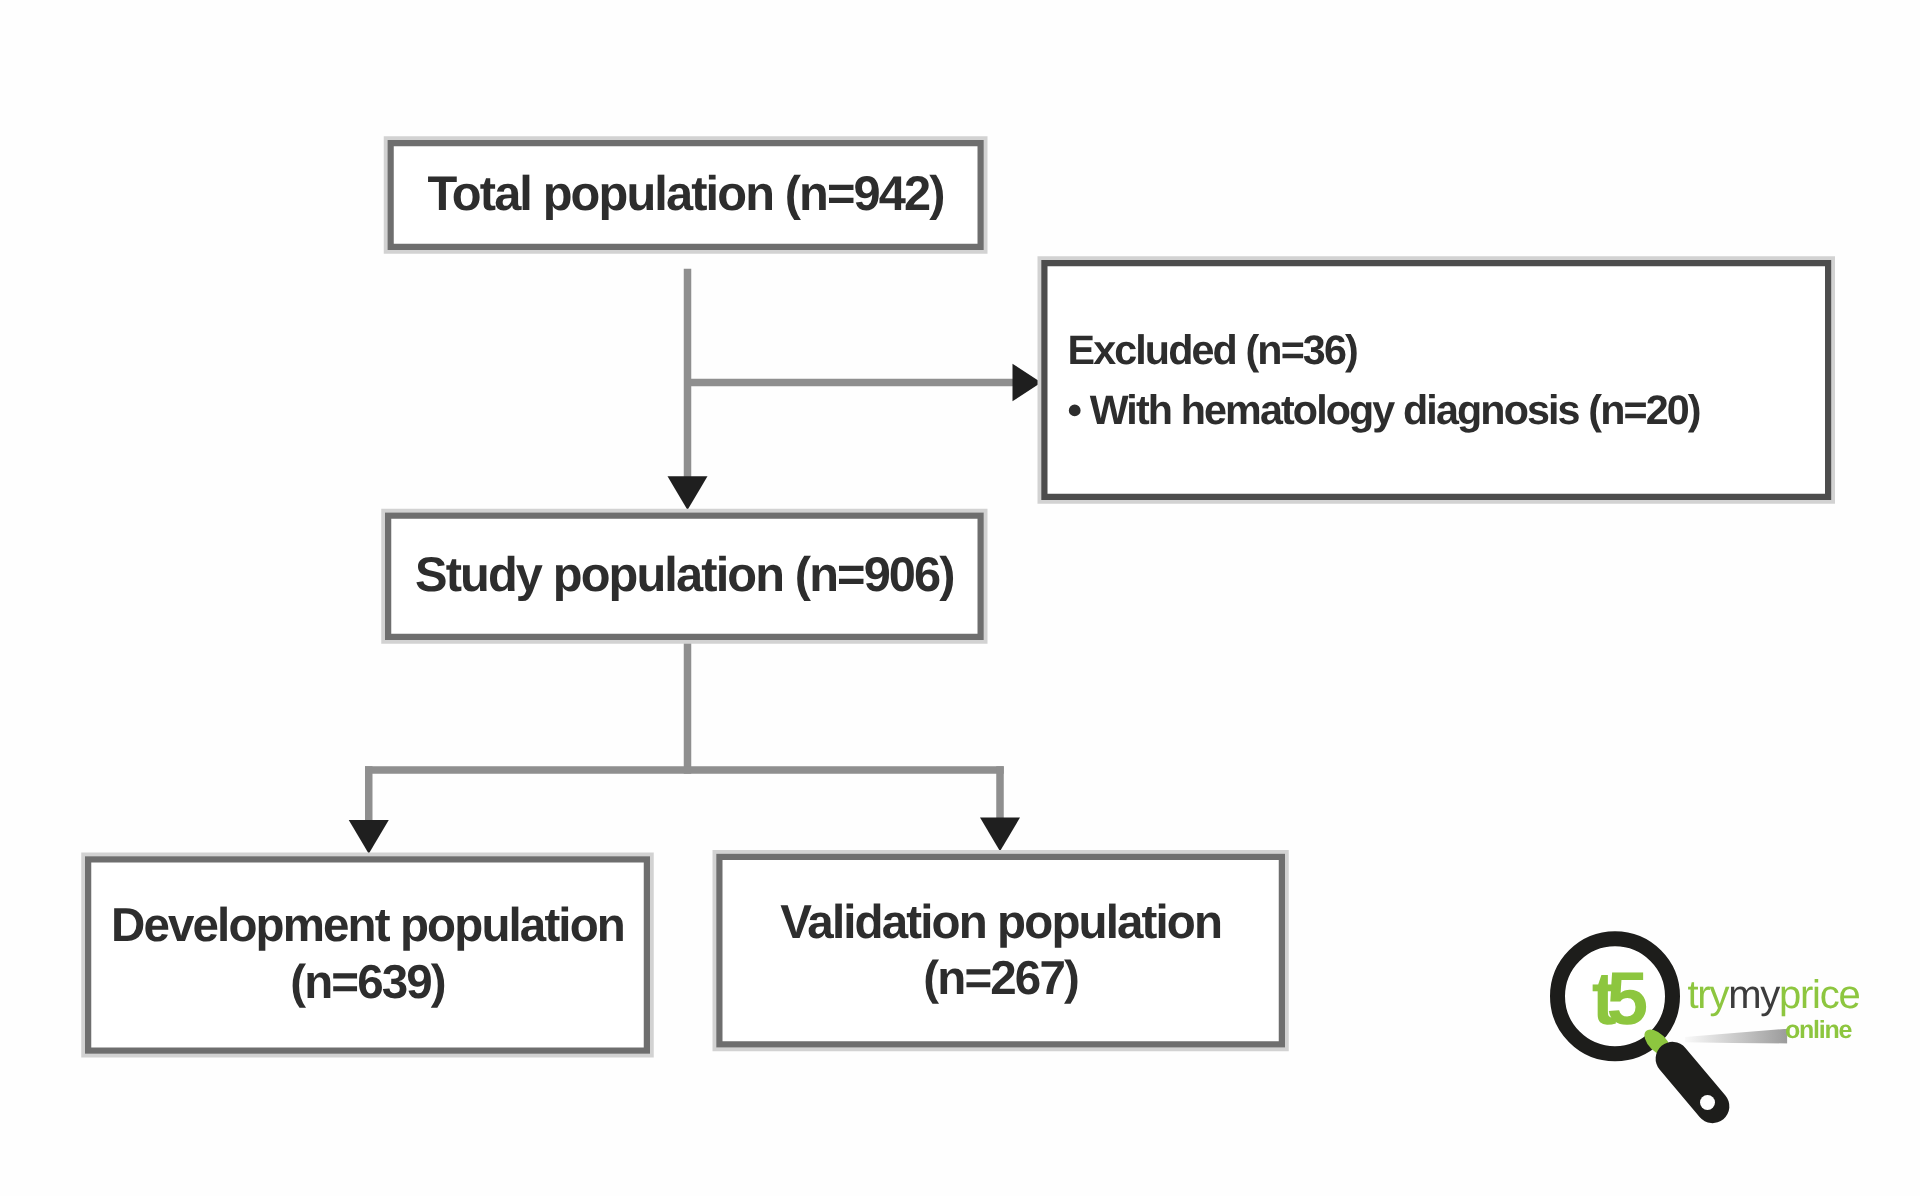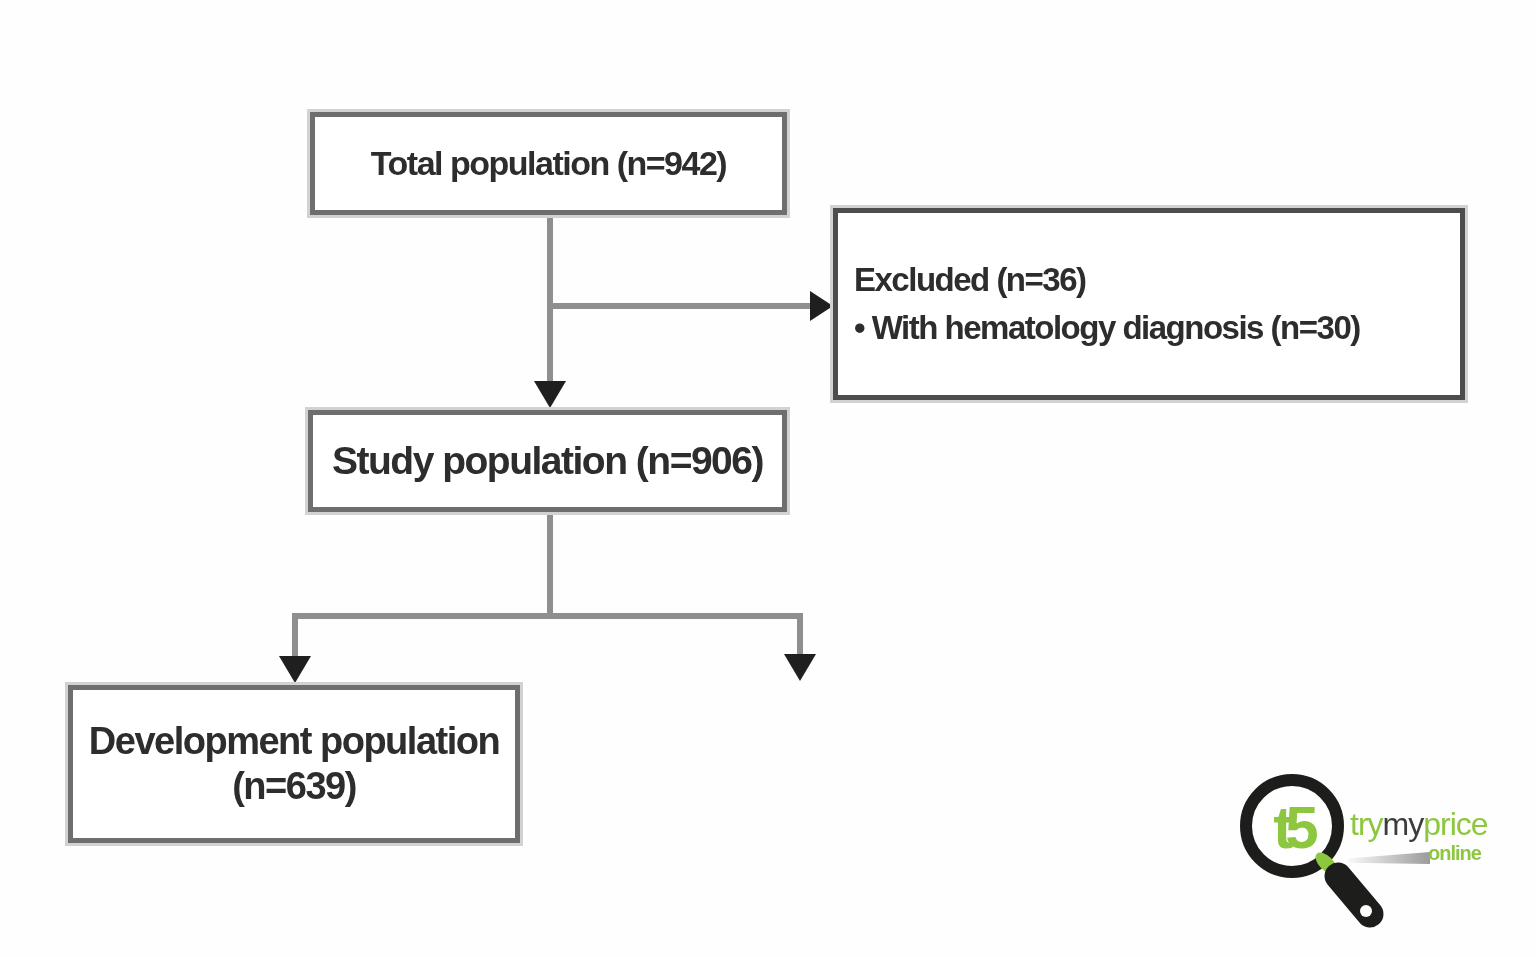--- a/index.html
+++ b/index.html
@@ -22,21 +22,21 @@
     flex-direction: column;
     align-items: center;
     justify-content: center;
     color: #2d2d2d;
     font-weight: bold;
     letter-spacing: -1.5px;
     box-sizing: border-box;
     text-align: center;
   }
   .fbox .lbl { line-height: 1.18; }
-  #box-total      { left: 310px; top: 112px; width: 477px; height: 103px; font-size: 34px; }
+  #box-total      { left: 310px; top: 112px; width: 477px; height: 88px; font-size: 39px; }
   #box-excluded   { left: 833px; top: 208px; width: 632px; height: 192px; font-size: 33px;
                     align-items: flex-start; text-align: left; padding: 10px 8px 10px 16px;
                     border-color: #4d4d4d; }
   #box-excluded .lbl { line-height: 1.45; white-space: nowrap; }
   #box-study      { left: 308px; top: 410px; width: 479px; height: 102px; font-size: 39px; }
   #box-dev        { left:  68px; top: 685px; width: 452px; height: 158px; font-size: 38px; }
   #box-val        { left: 573px; top: 683px; width: 455px; height: 155px; font-size: 38px; }
 
   
   .conn { position: absolute; background: #8f8f8f; }
@@ -58,21 +58,21 @@
   #ad3 { left: 784px; top: 654px; }
   .arrow-right {
     position: absolute; width: 0; height: 0;
     border-top: 15px solid transparent;
     border-bottom: 15px solid transparent;
     border-left: 23px solid #1f1f1f;
   }
   #ar1 { left: 810px; top: 291px; }
 
   
-  #logo { position: absolute; left: 1228px; top: 764px; width: 308px; height: 181px; }
+  #logo { position: absolute; left: 1228px; top: 735px; width: 308px; height: 181px; }
   #logo svg { position: absolute; left: 0; top: 0; }
   .brandline1 {
     position: absolute; left: 122px; top: 42px;
     font-size: 32px; font-weight: normal; letter-spacing: -1px; white-space: nowrap;
   }
   .brandline2 {
     position: absolute; left: 200px; top: 78px;
     font-size: 20px; font-weight: bold; letter-spacing: -1px;
   }
   .green { color: #8dc63f; }
@@ -98,32 +98,36 @@
   <div class="arrow-down" id="ad2"></div>
   <div class="arrow-down" id="ad3"></div>
   <div class="arrow-right" id="ar1"></div>
 
   <div class="fbox" id="box-total">
     <div class="lbl">Total population (n=942)</div>
   </div>
 
   <div class="fbox" id="box-excluded">
     <div class="lbl">Excluded (n=36)</div>
-    <div class="lbl">• With hematology diagnosis (n=30)</div>
+    <div class="lbl">• With hematology diagnosis (n=20)</div>
   </div>
 
   <div class="fbox" id="box-study">
     <div class="lbl">Study population (n=906)</div>
   </div>
 
   <div class="fbox" id="box-dev">
     <div class="lbl">Development population</div>
     <div class="lbl">(n=639)</div>
   </div>
 
+  <div class="fbox" id="box-val">
+    <div class="lbl">Validation population</div>
+    <div class="lbl">(n=267)</div>
+  </div>
 
   <div id="logo">
     <svg width="180" height="181" viewBox="0 0 180 181">
 
       <circle cx="64" cy="62" r="46" fill="#ffffff" stroke="#1d1d1b" stroke-width="12"></circle>
 
       <text x="64" y="84" text-anchor="middle" font-family="Liberation Sans, DejaVu Sans, sans-serif" font-size="60" font-weight="bold" fill="#8dc63f" letter-spacing="-8">t5</text>
 
       <ellipse cx="98" cy="99" rx="13" ry="7" fill="#8dc63f" transform="rotate(45 98 99)"></ellipse>
 

